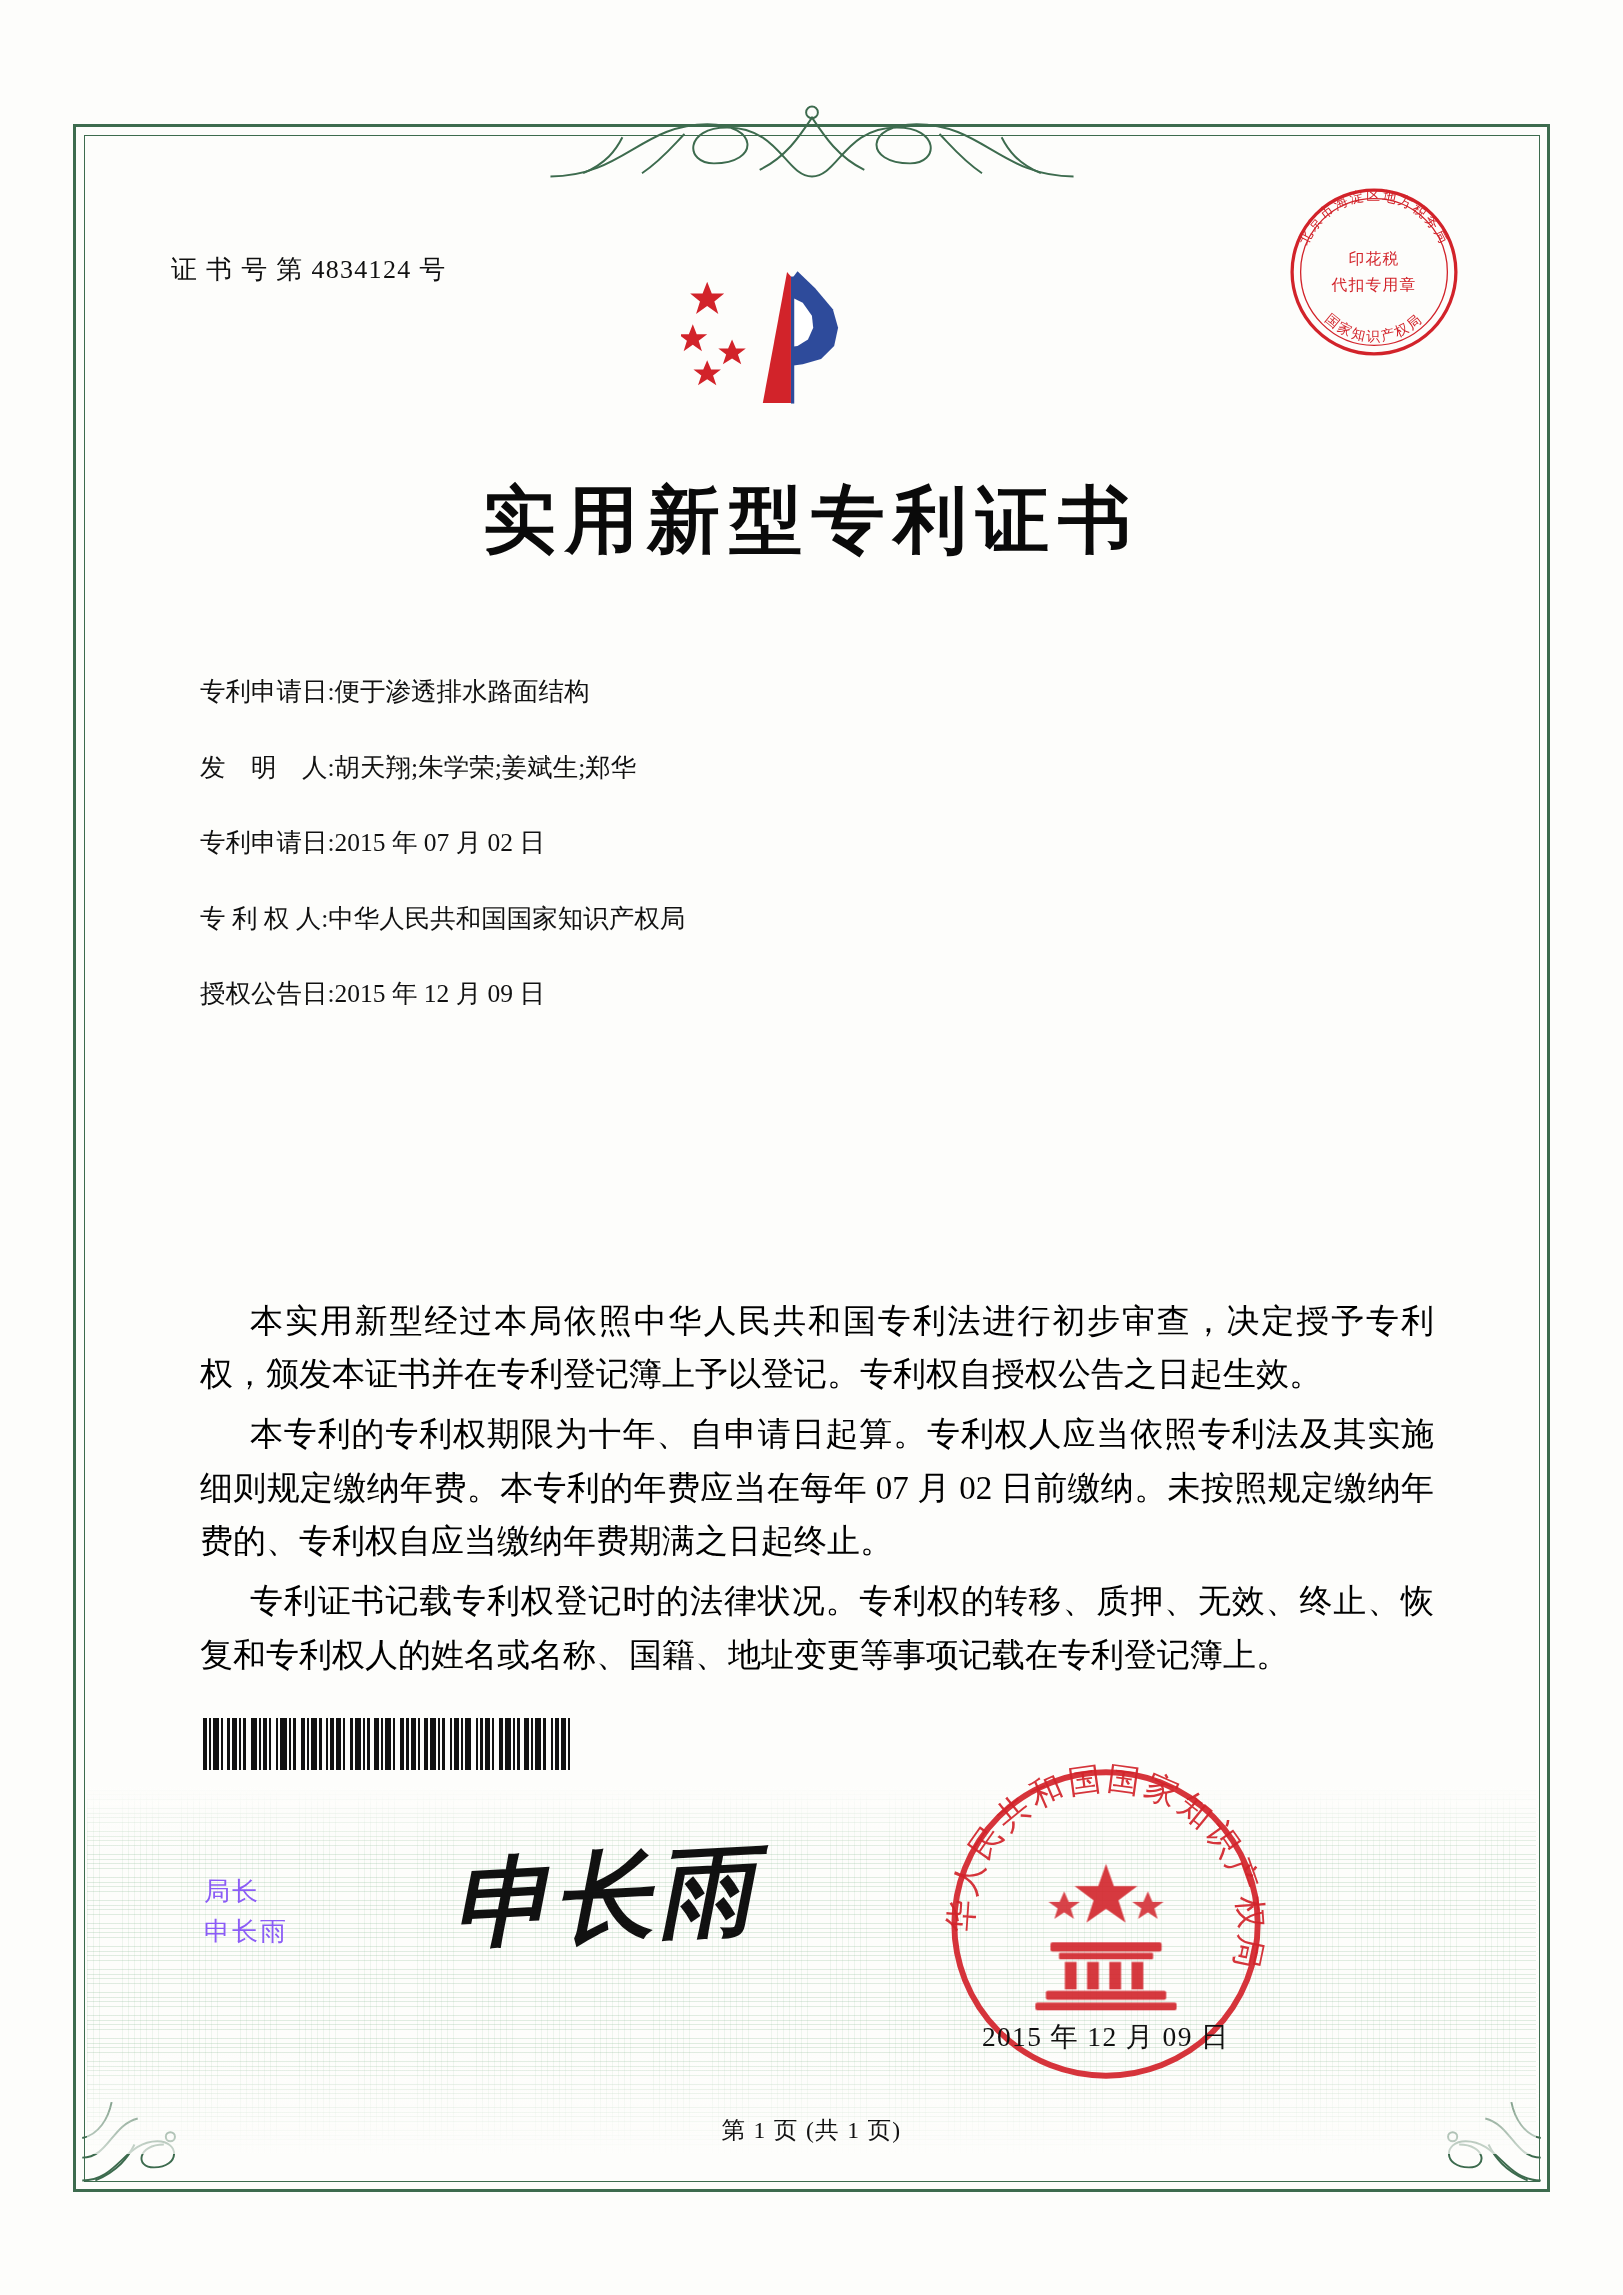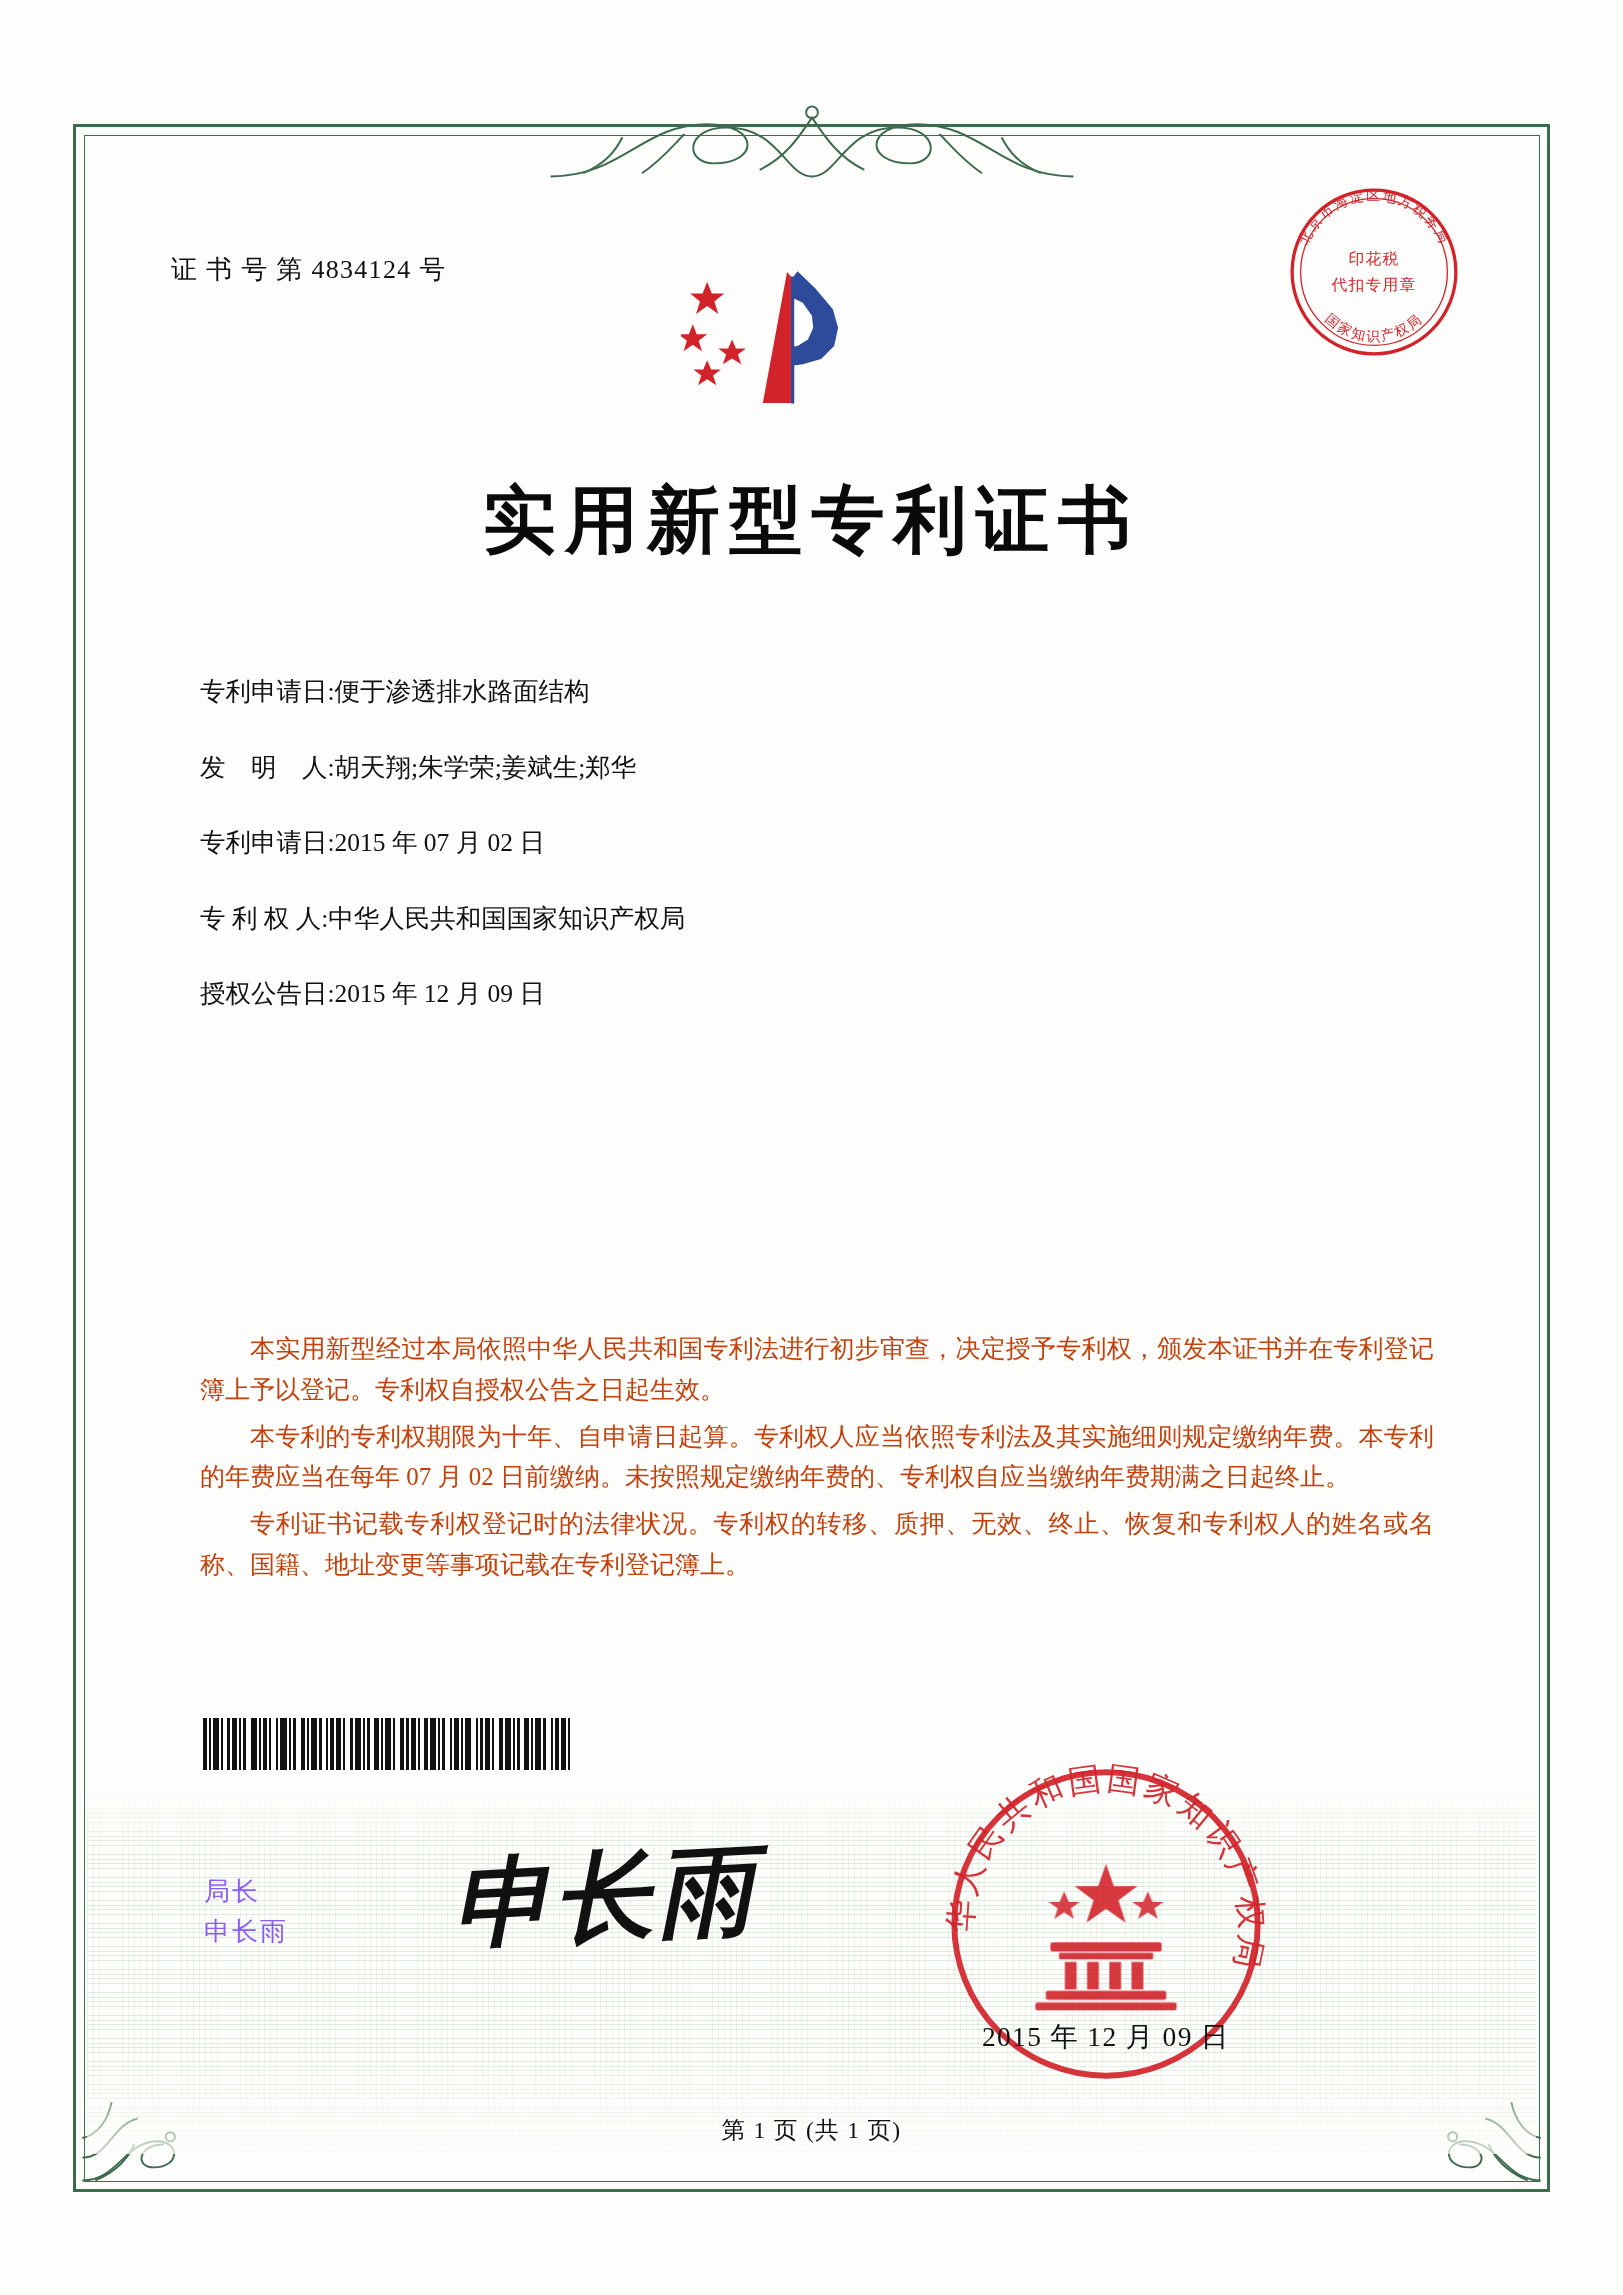--- a/index.html
+++ b/index.html
@@ -150,25 +150,25 @@
     display: inline-block;
   }
   .field-value {
     display: inline-block;
   }
 
   
   .body-text {
     position: absolute;
     left: 200px;
-    top: 1329px;
+    top: 1295px;
     width: 1234px;
-    font-size: 25px;
+    font-size: 33px;
     line-height: 1.62;
-    color: #c2410c;
+    color: #000000;
     text-align: justify;
   }
   .body-text p {
     margin: 0 0 6.5px 0;
     text-indent: 50px;
   }
 
   
   .barcode {
     position: absolute;

